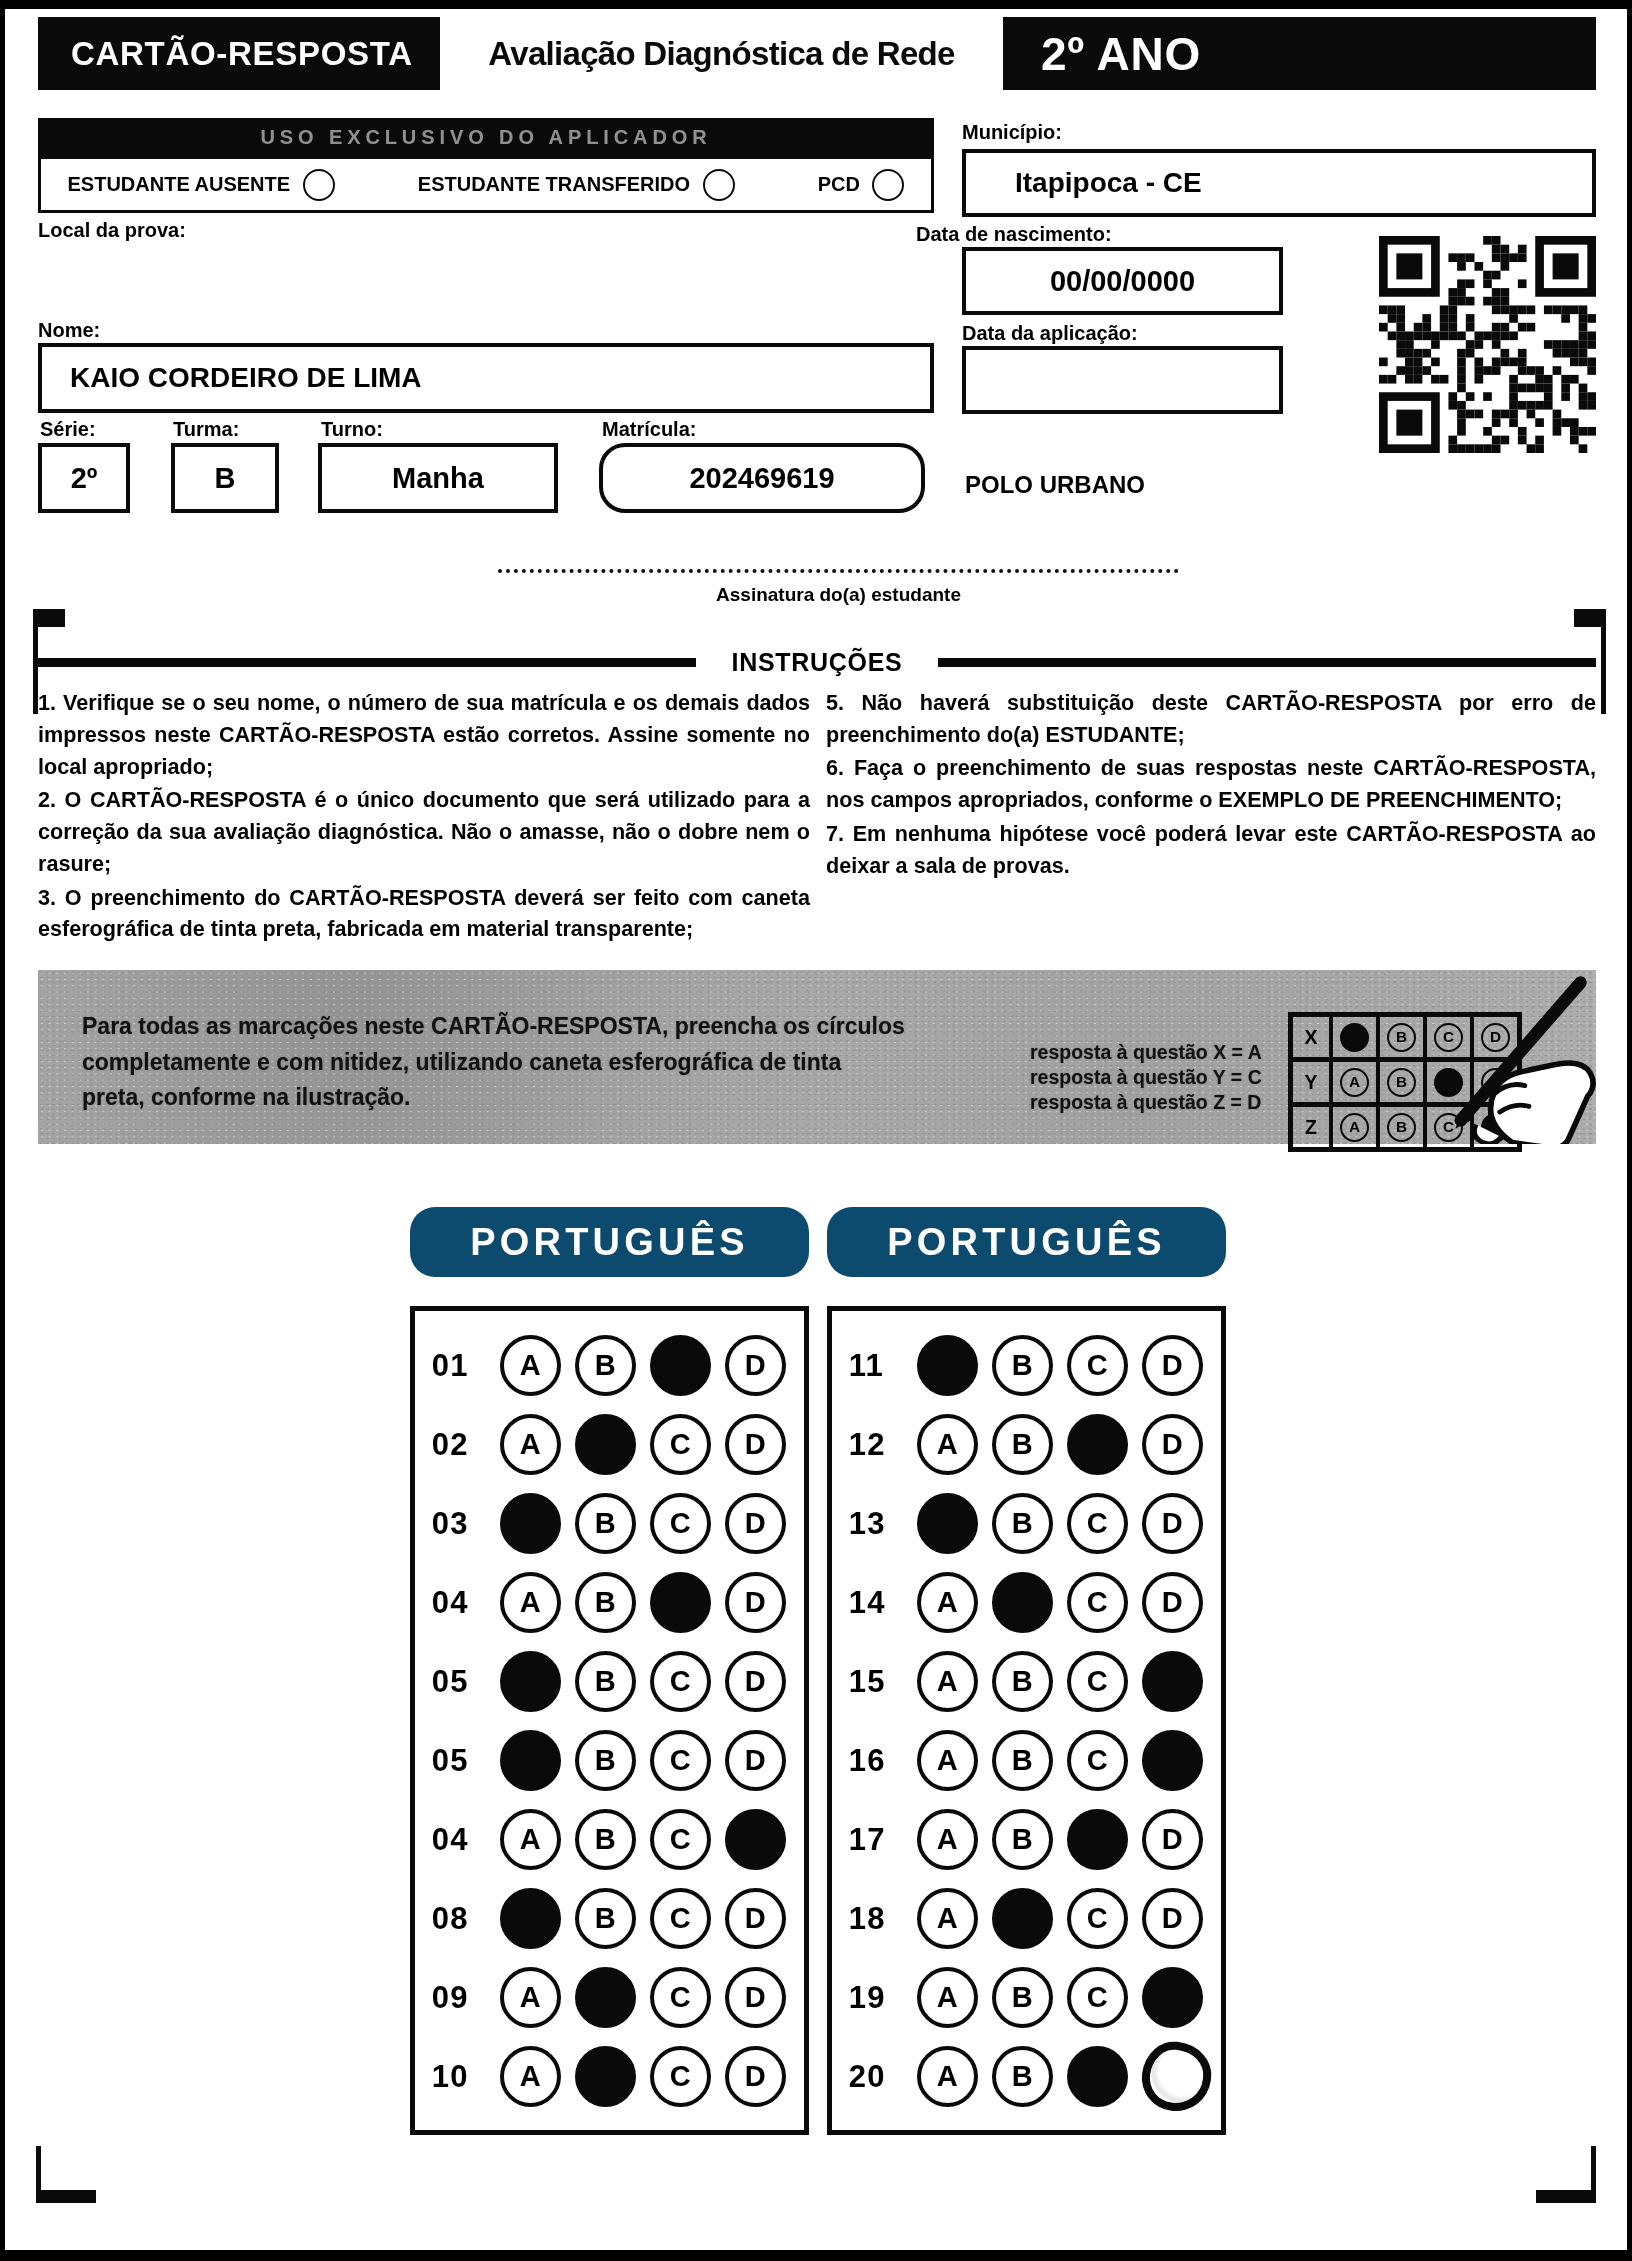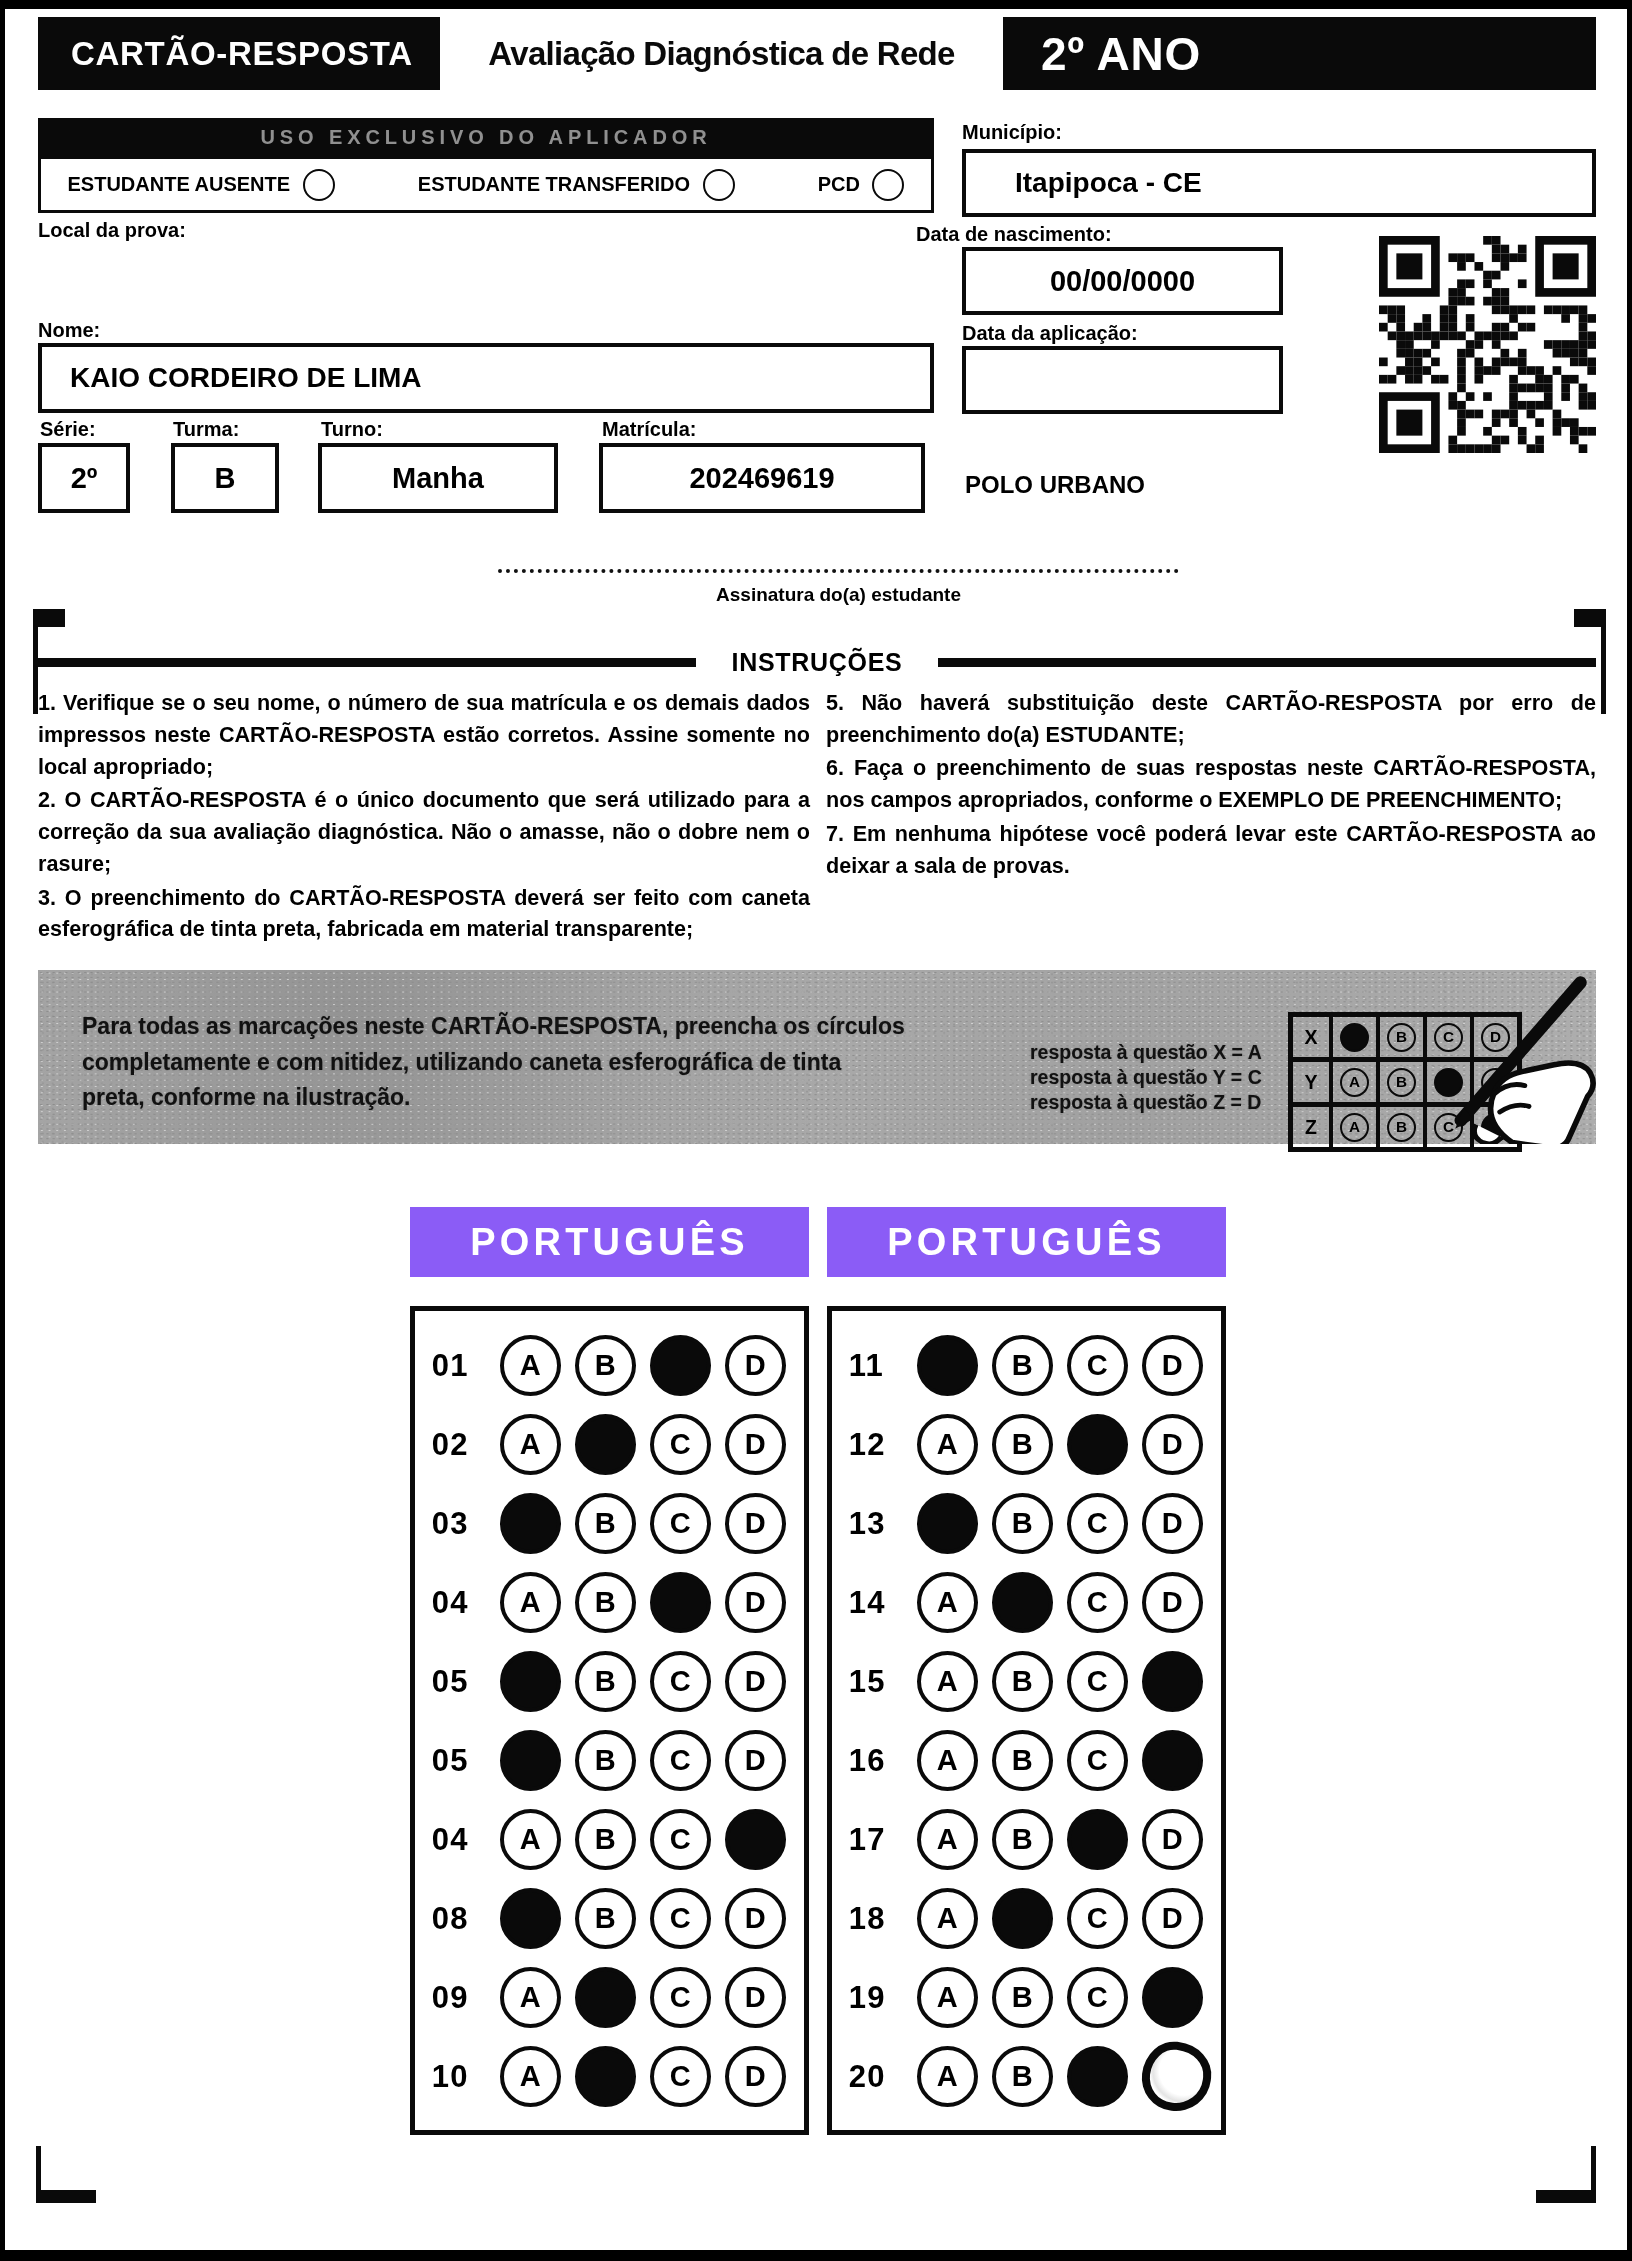--- a/index.html
+++ b/index.html
@@ -61,22 +61,22 @@
   .xrow:last-child{border-bottom:none;}
   .xlab{width:36px;display:flex;align-items:center;justify-content:center;font-size:19.5px;font-weight:bold;
         border-right:4.2px solid #0a0a0a;}
   .xcell{width:43px;height:40px;display:flex;align-items:center;justify-content:center;border-right:4.2px solid #0a0a0a;}
   .xcell:last-child{border-right:none;}
   .xbub{width:25px;height:25px;border:2.8px solid #0a0a0a;border-radius:50%;display:flex;align-items:center;
         justify-content:center;font-size:15.3px;font-weight:bold;}
   .xbub.filled{background:#0a0a0a;color:transparent;}
 
   
-  .subjhdr{top:1207px;width:399px;height:70px;background:#8b5cf6;color:#fff;display:flex;align-items:center;
-           justify-content:center;font-size:38px;font-weight:bold;letter-spacing:4.2px;}
+  .subjhdr{top:1207px;width:399px;height:70px;background:#0c4a6e;color:#fff;display:flex;align-items:center;
+           justify-content:center;font-size:38px;font-weight:bold;letter-spacing:4.2px;border-radius:25px;}
   .abox{top:1306px;width:399px;height:829px;border:5.6px solid #0a0a0a;background:#fff;box-sizing:border-box;
         padding-top:15.3px;}
   .arow{display:flex;align-items:center;height:79px;padding-left:16.7px;}
   .qnum{width:54px;font-size:31px;font-weight:bold;letter-spacing:1.4px;}
   .bub{width:53px;height:53px;border:4.9px solid #0a0a0a;border-radius:50%;margin-left:14px;flex:0 0 auto;
        display:flex;align-items:center;justify-content:center;font-size:29px;font-weight:bold;background:#fff;}
   .bub.filled{background:#0a0a0a;color:transparent;}
   .bub.scribbled{border-width:8.4px;border-radius:46% 54% 52% 48% / 53% 47% 51% 49%;color:transparent;
        background:radial-gradient(circle at 62% 38%, #fff 52%, #e4e4e4 66%, #fff 74%);transform:rotate(7deg);}
   .qr svg{display:block;}
@@ -124,21 +124,21 @@
 
   <div class="abs fbox" style="left:38px;top:443px;width:92px;height:70px;">
     <span class="fval-c">2º</span>
   </div>
   <div class="abs fbox" style="left:171px;top:443px;width:108px;height:70px;">
     <span class="fval-c">B</span>
   </div>
   <div class="abs fbox" style="left:318px;top:443px;width:240px;height:70px;">
     <span class="fval-c">Manha</span>
   </div>
-  <div class="abs fbox" style="left:599px;top:443px;width:326px;height:70px;">
+  <div class="abs fbox" style="left:599px;top:443px;width:326px;height:70px;border-radius:26px;">
     <span class="fval-c">202469619</span>
   </div>
 
   <div class="abs lbl" style="left:962px;top:121px;">Município:</div>
   <div class="abs fbox" style="left:962px;top:149px;width:634px;height:68px;">
     <span class="fval" style="padding-left:49px;">Itapipoca - CE</span>
   </div>
 
   <div class="abs lbl" style="left:916px;top:223px;">Data de nascimento:</div>
   <div class="abs fbox" style="left:962px;top:247px;width:321px;height:68px;">

